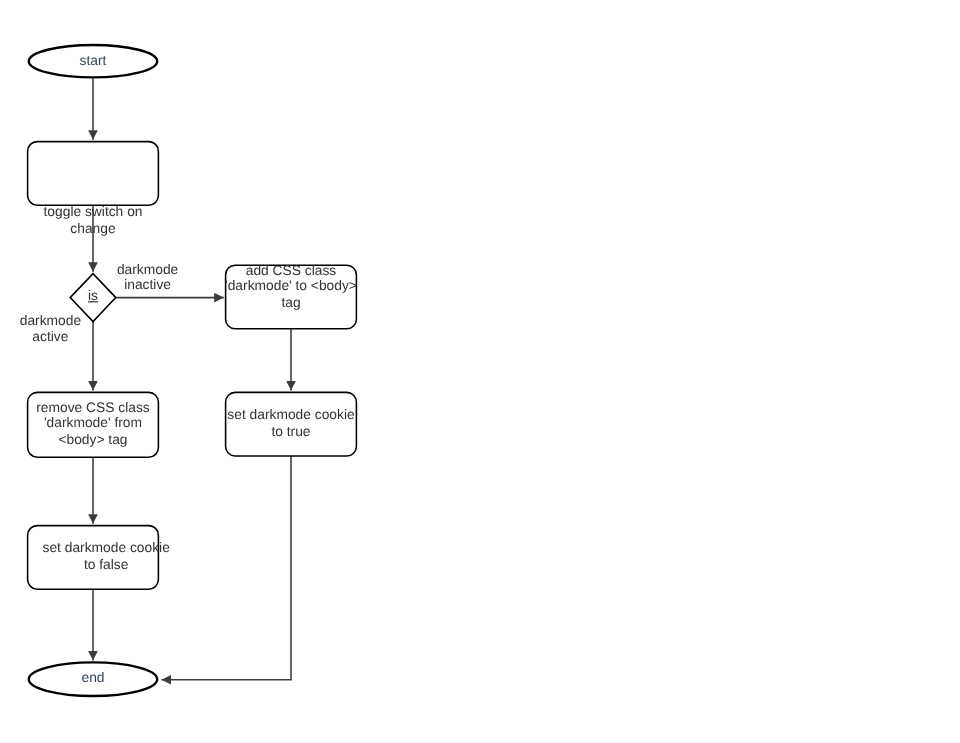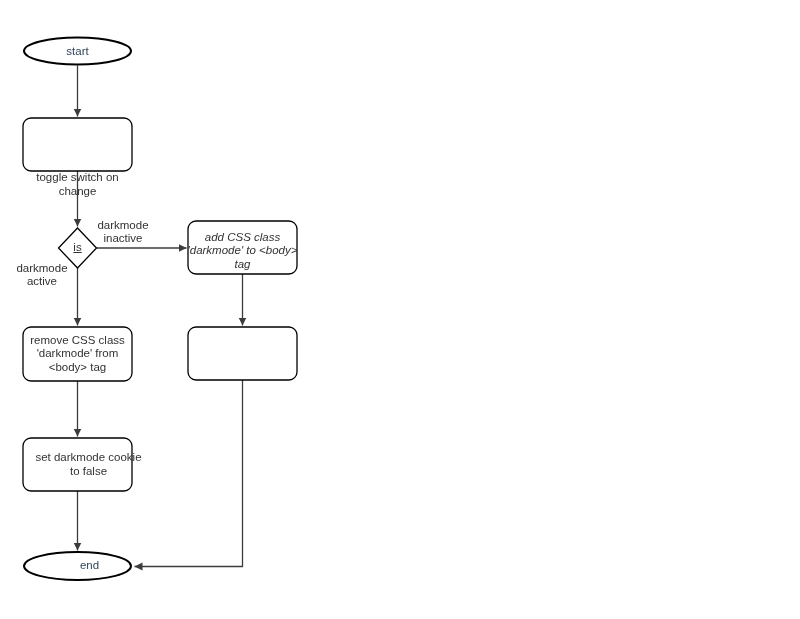--- a/index.html
+++ b/index.html
@@ -72,22 +72,23 @@
   <div class="label" style="left:20px; top:118px; width:115px; height:53px;margin-top:40px;">toggle switch on change</div>
 
   <div class="label" style="left:58px; top:228px; width:39px; height:40px;text-decoration:underline;">is</div>
 
   <div class="label" style="left:95px; top:218px; width:56px; height:28px;">darkmode
 inactive</div>
 
   <div class="label" style="left:14px; top:261px; width:56px; height:28px;">darkmode
 active</div>
 
-  <div class="label" style="left:185px; top:233px; width:115px; height:36px;font-style:italic;">add CSS class 'darkmode' to &lt;body&gt; tag</div>
+  <div class="label" style="left:185px; top:222px; width:115px; height:36px;">add CSS class 'darkmode' to &lt;body&gt; tag</div>
 
   <div class="label" style="left:20px; top:327px; width:115px; height:54px;">remove CSS class 'darkmode' from &lt;body&gt; tag</div>
 
+  <div class="label" style="left:185px; top:327px; width:115px; height:53px;">set darkmode cookie to true</div>
 
   <div class="label" style="left:31px; top:438px; width:115px; height:53px;">set darkmode cookie to false</div>
 
-  <div class="label terminal-text" style="left:36px; top:552px; width:107px; height:28px;text-align:right;">end</div>
+  <div class="label terminal-text" style="left:24px; top:552px; width:107px; height:28px;text-align:right;">end</div>
 
 </div>
 
 </body></html>

